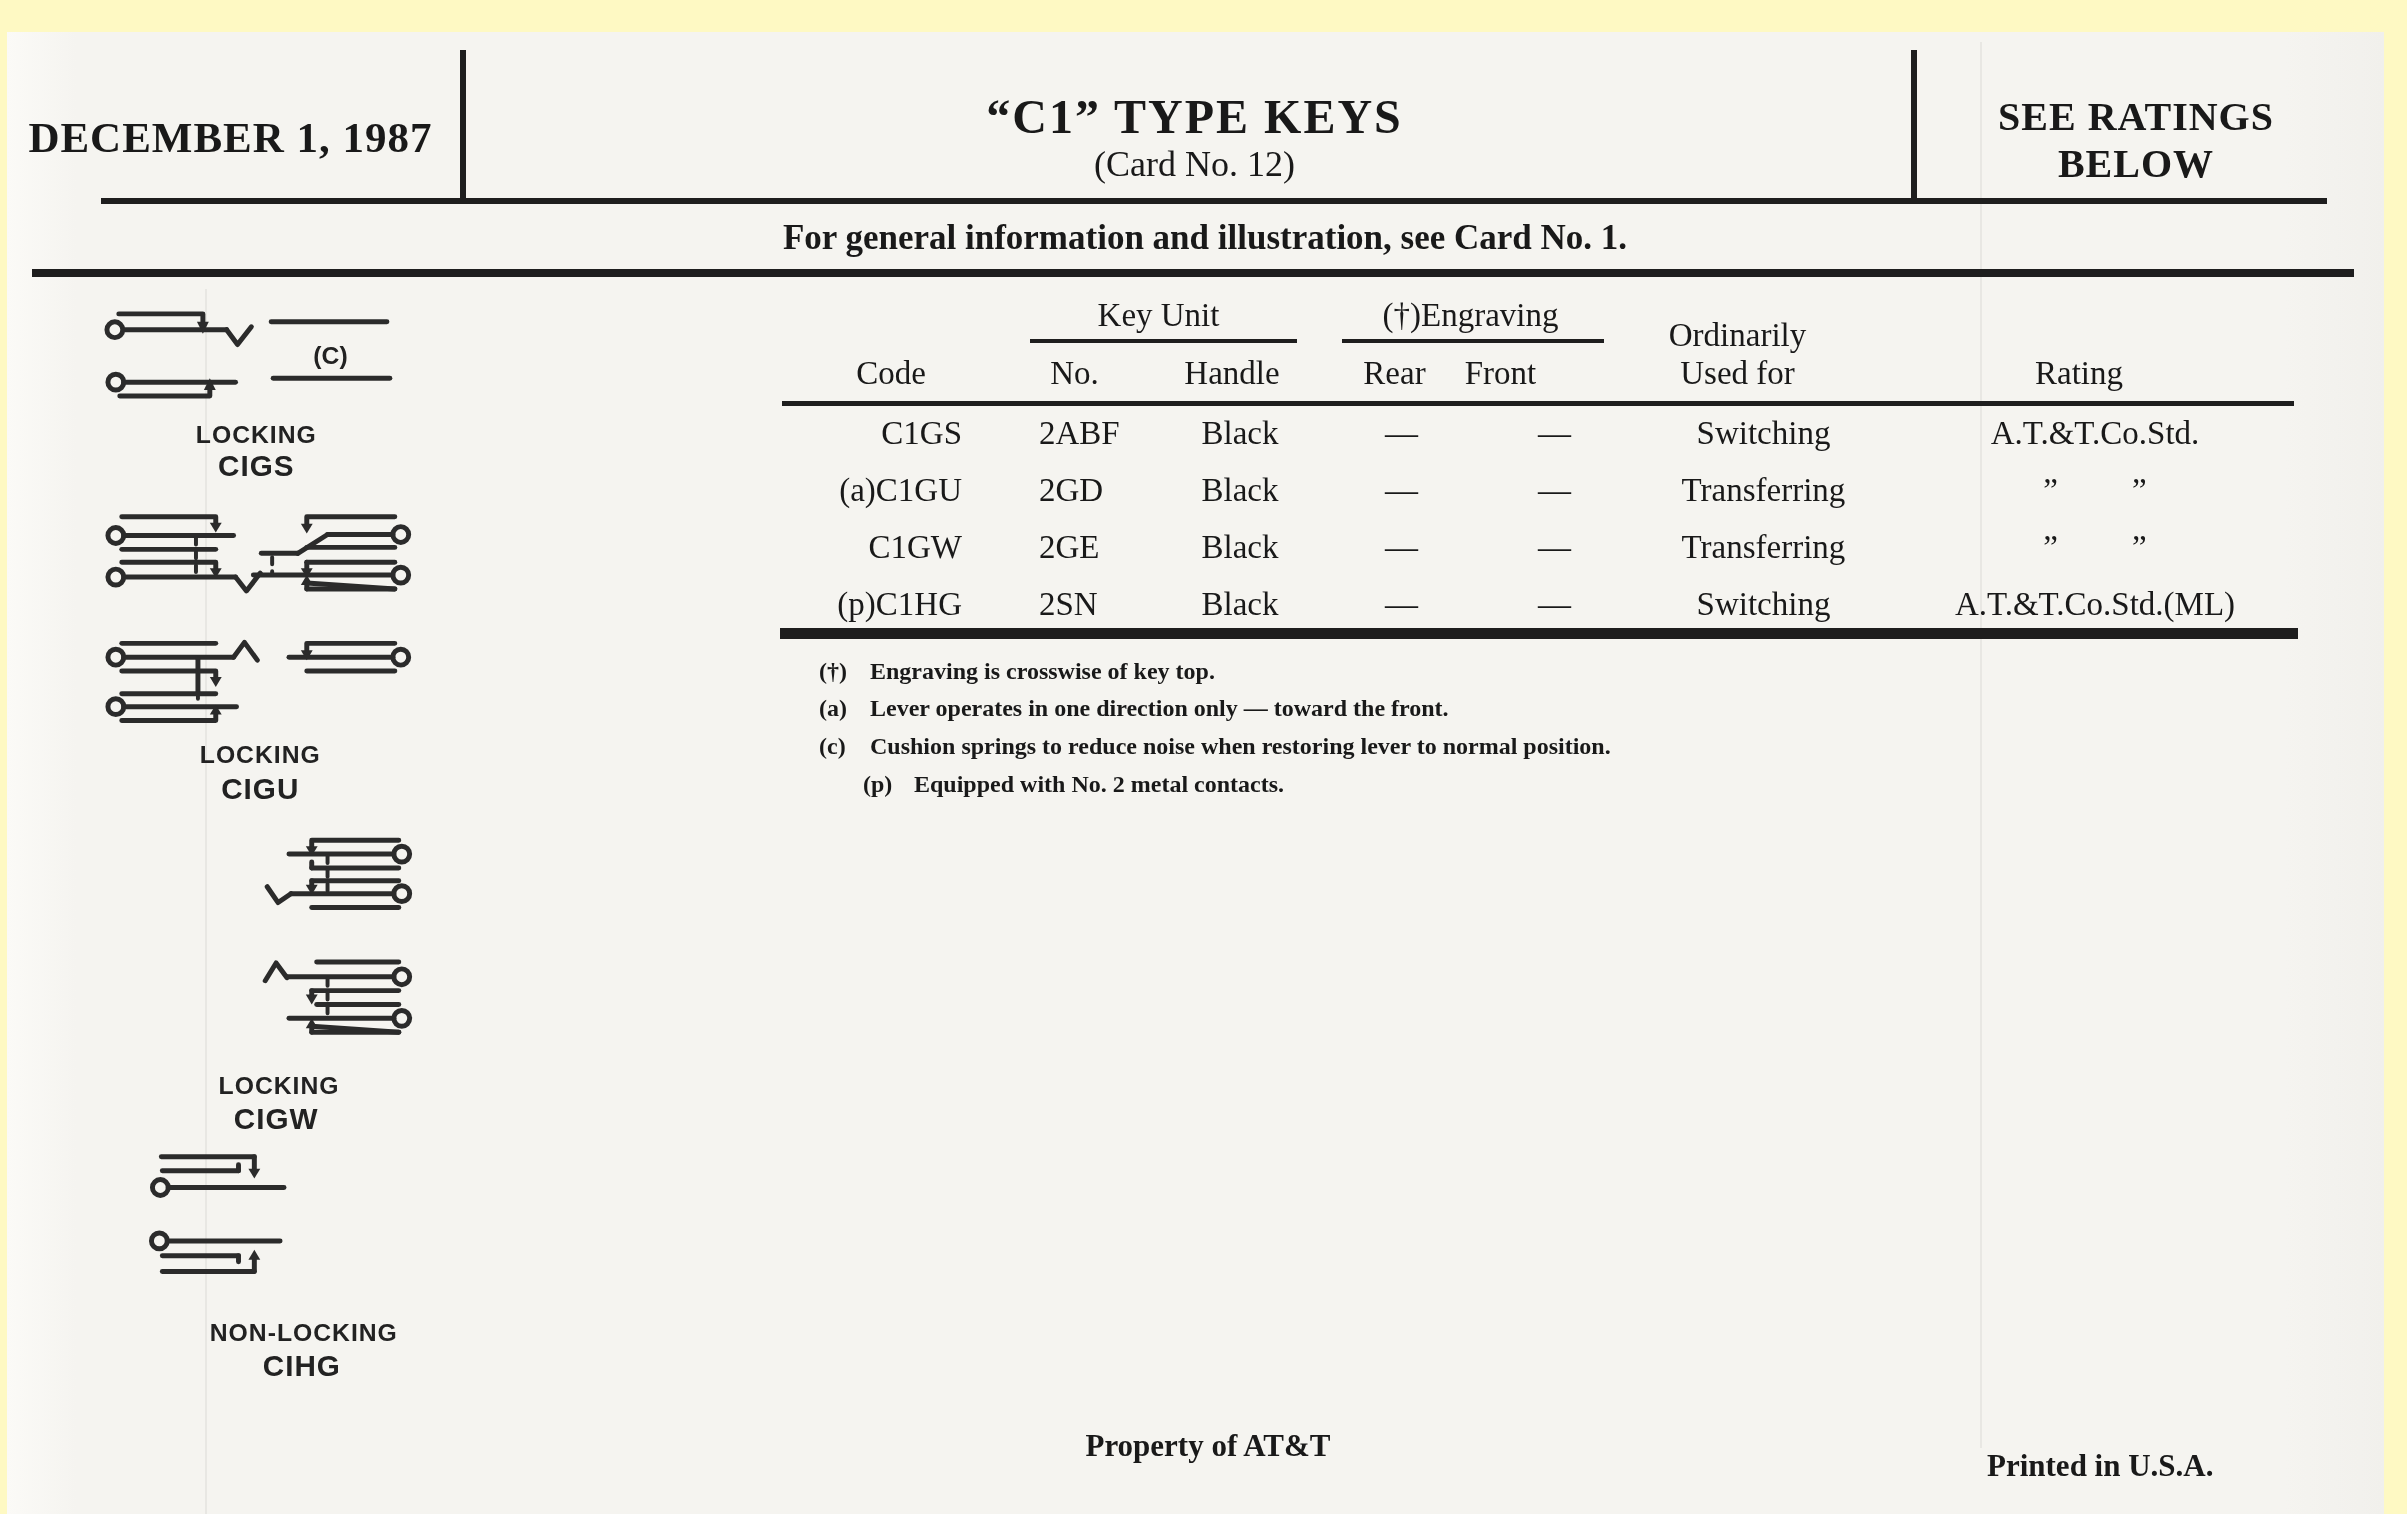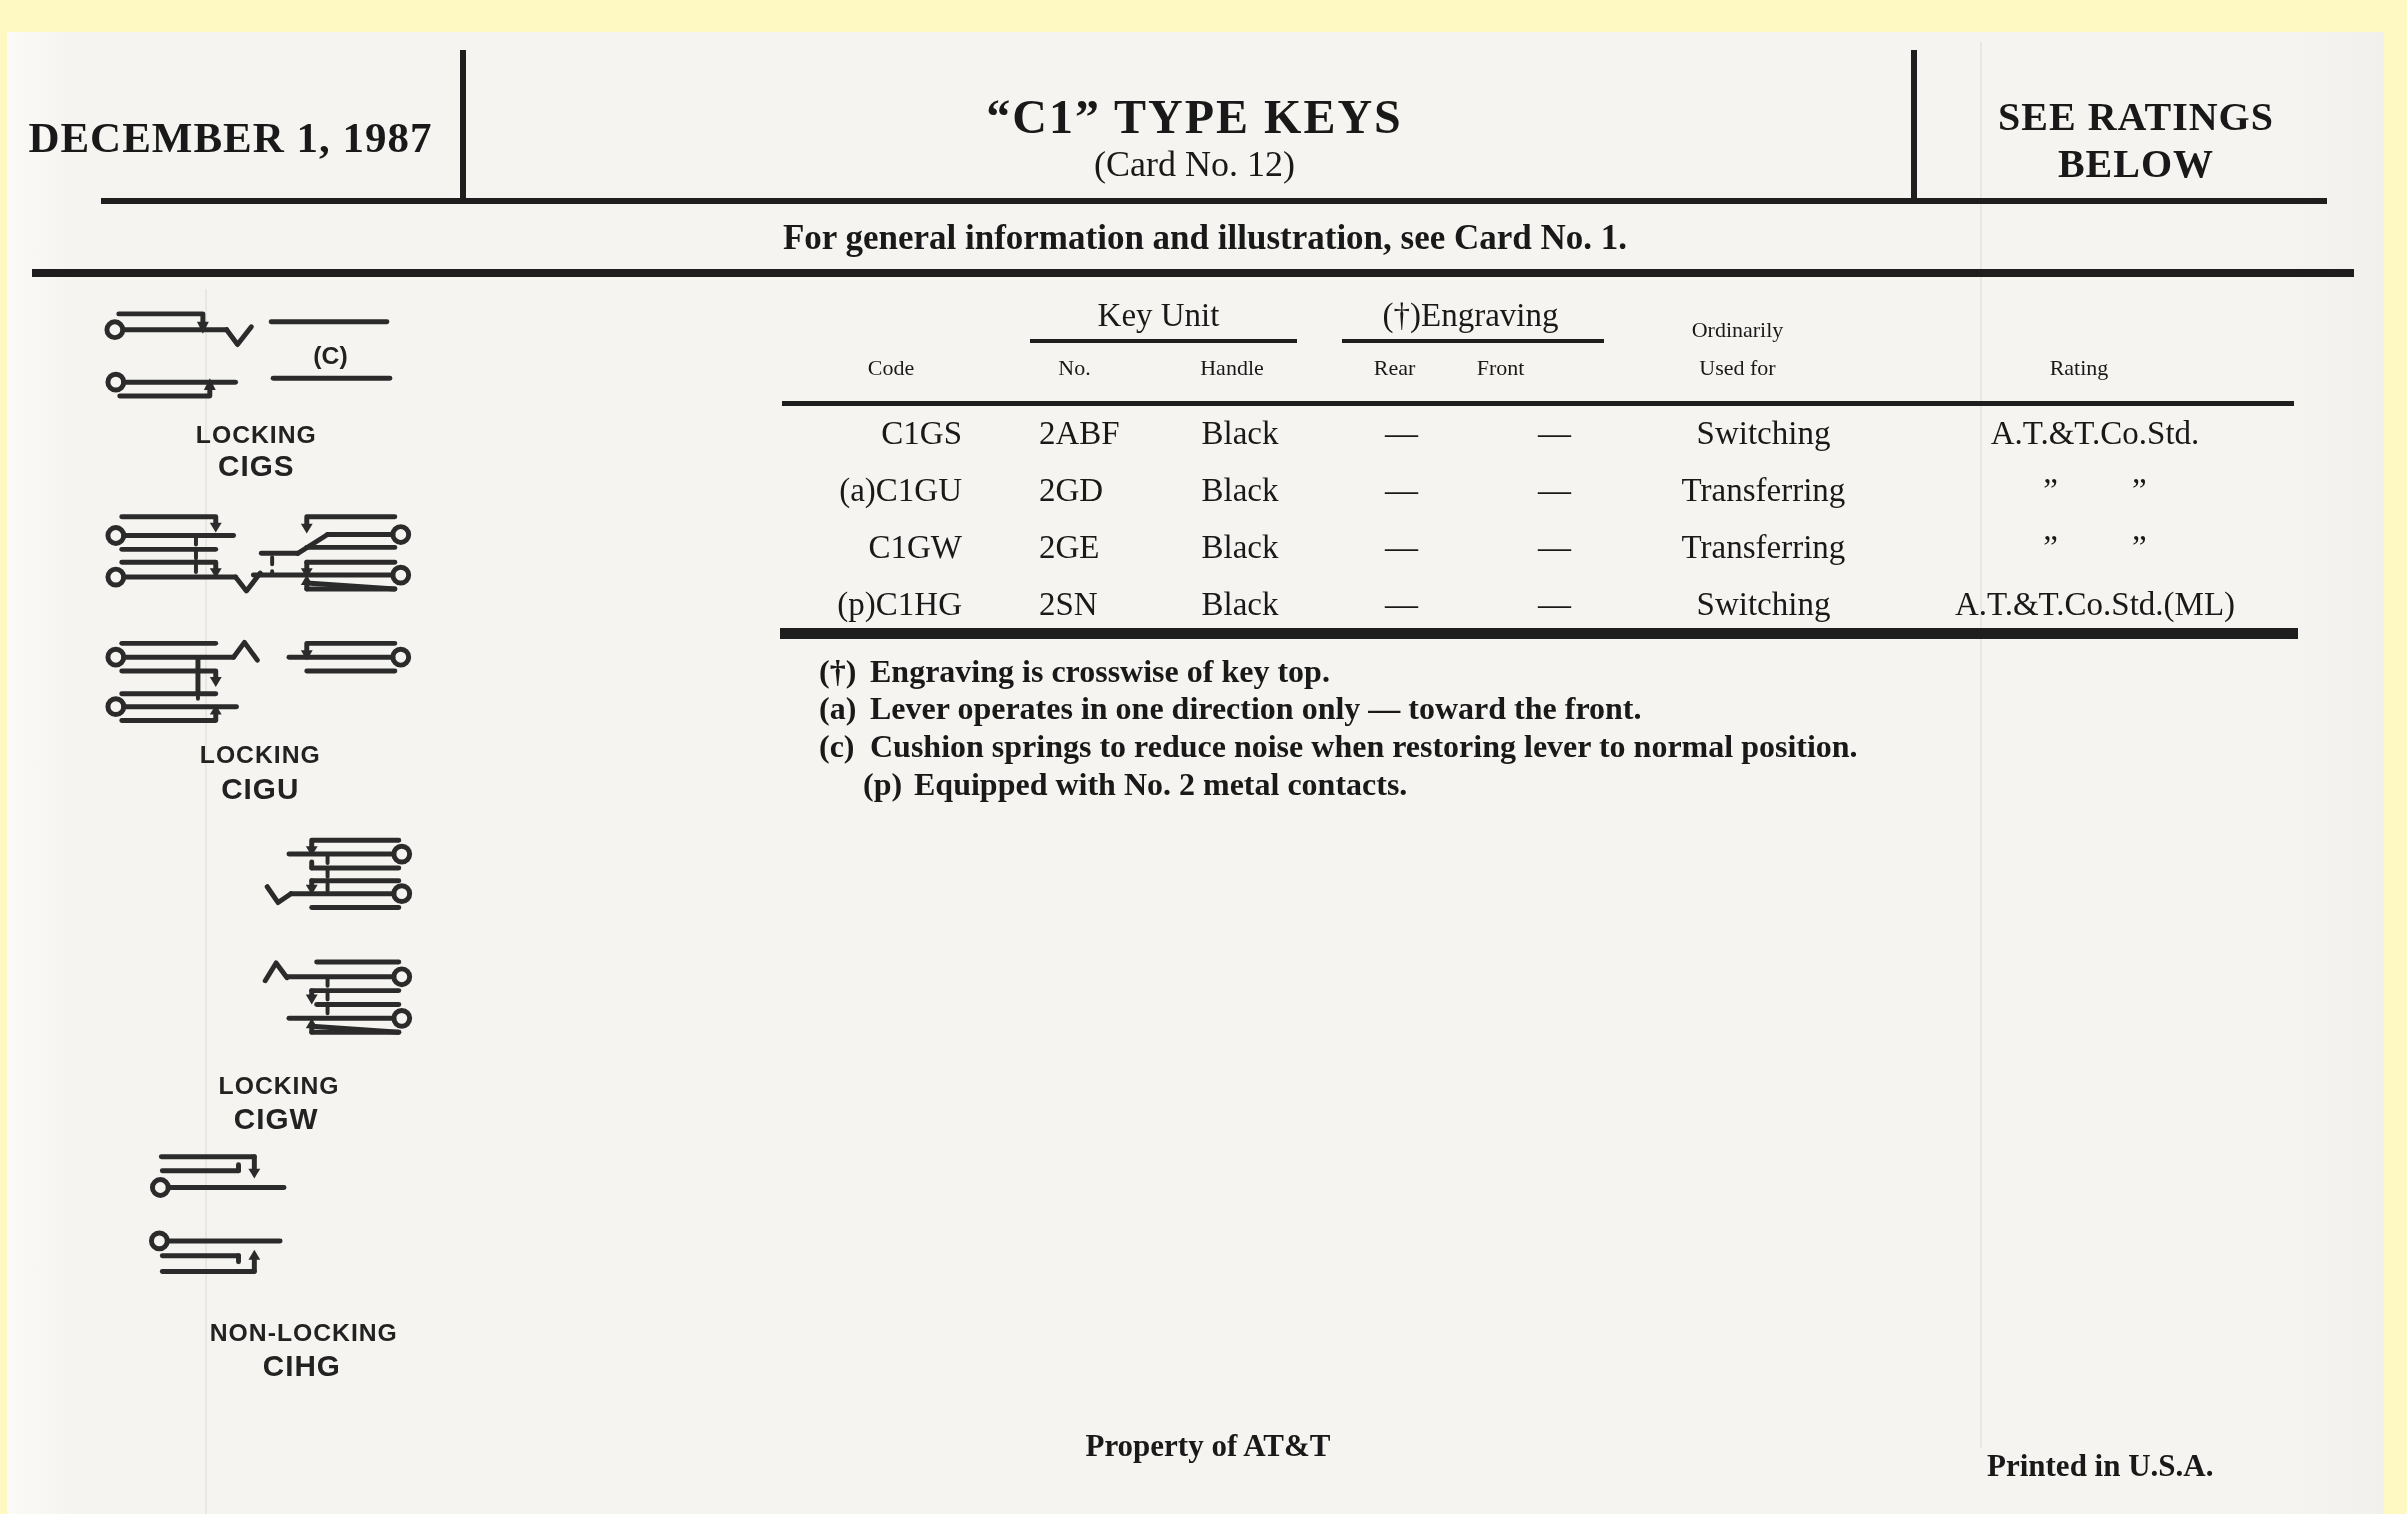--- a/index.html
+++ b/index.html
@@ -10,29 +10,29 @@
   .abs{position:absolute;}
   .ctr{text-align:center;}
   .rule{position:absolute;background:#1e1e1e;}
   .crease{position:absolute;width:2px;background:rgba(40,40,40,0.06);}
   .date{font-size:43px;font-weight:bold;letter-spacing:1px;}
   .title{font-size:48px;font-weight:bold;letter-spacing:2px;line-height:51px;}
   .subtitle{font-size:36px;line-height:44px;}
   .ratings{font-size:40px;font-weight:bold;line-height:47px;letter-spacing:1px;}
   .infoline{font-size:35px;font-weight:bold;}
   .ghead{font-size:33px;}
-  .colhead{font-size:22px;}
+  .colhead{font-size:33px;}
   .trow{position:absolute;left:782px;width:1505px;display:grid;
         grid-template-columns:218px 149px 168px 155px 151px 267px 396px;
         font-size:33px;line-height:40px;}
   .trow .c-code{text-align:right;padding-right:45px;}
   .trow .c-no{text-align:left;padding-left:32px;}
   .trow .c-ctr{text-align:center;}
   .pre{white-space:pre;}
-  .fnline{position:absolute;left:812px;font-size:32px;font-weight:bold;line-height:38px;}
+  .fnline{position:absolute;left:812px;font-size:24px;font-weight:bold;line-height:38px;}
   .fnmark{display:inline-block;width:51px;}
   .footer{font-size:31px;font-weight:bold;}
   svg text{font-family:"Liberation Sans", sans-serif;font-weight:bold;fill:#222;}
   .capt1{font-size:25px;letter-spacing:1px;}
   .capt2{font-size:30px;letter-spacing:1px;}
   .annot{font-size:25px;}
 </style>
 </head>
 <body>
 

